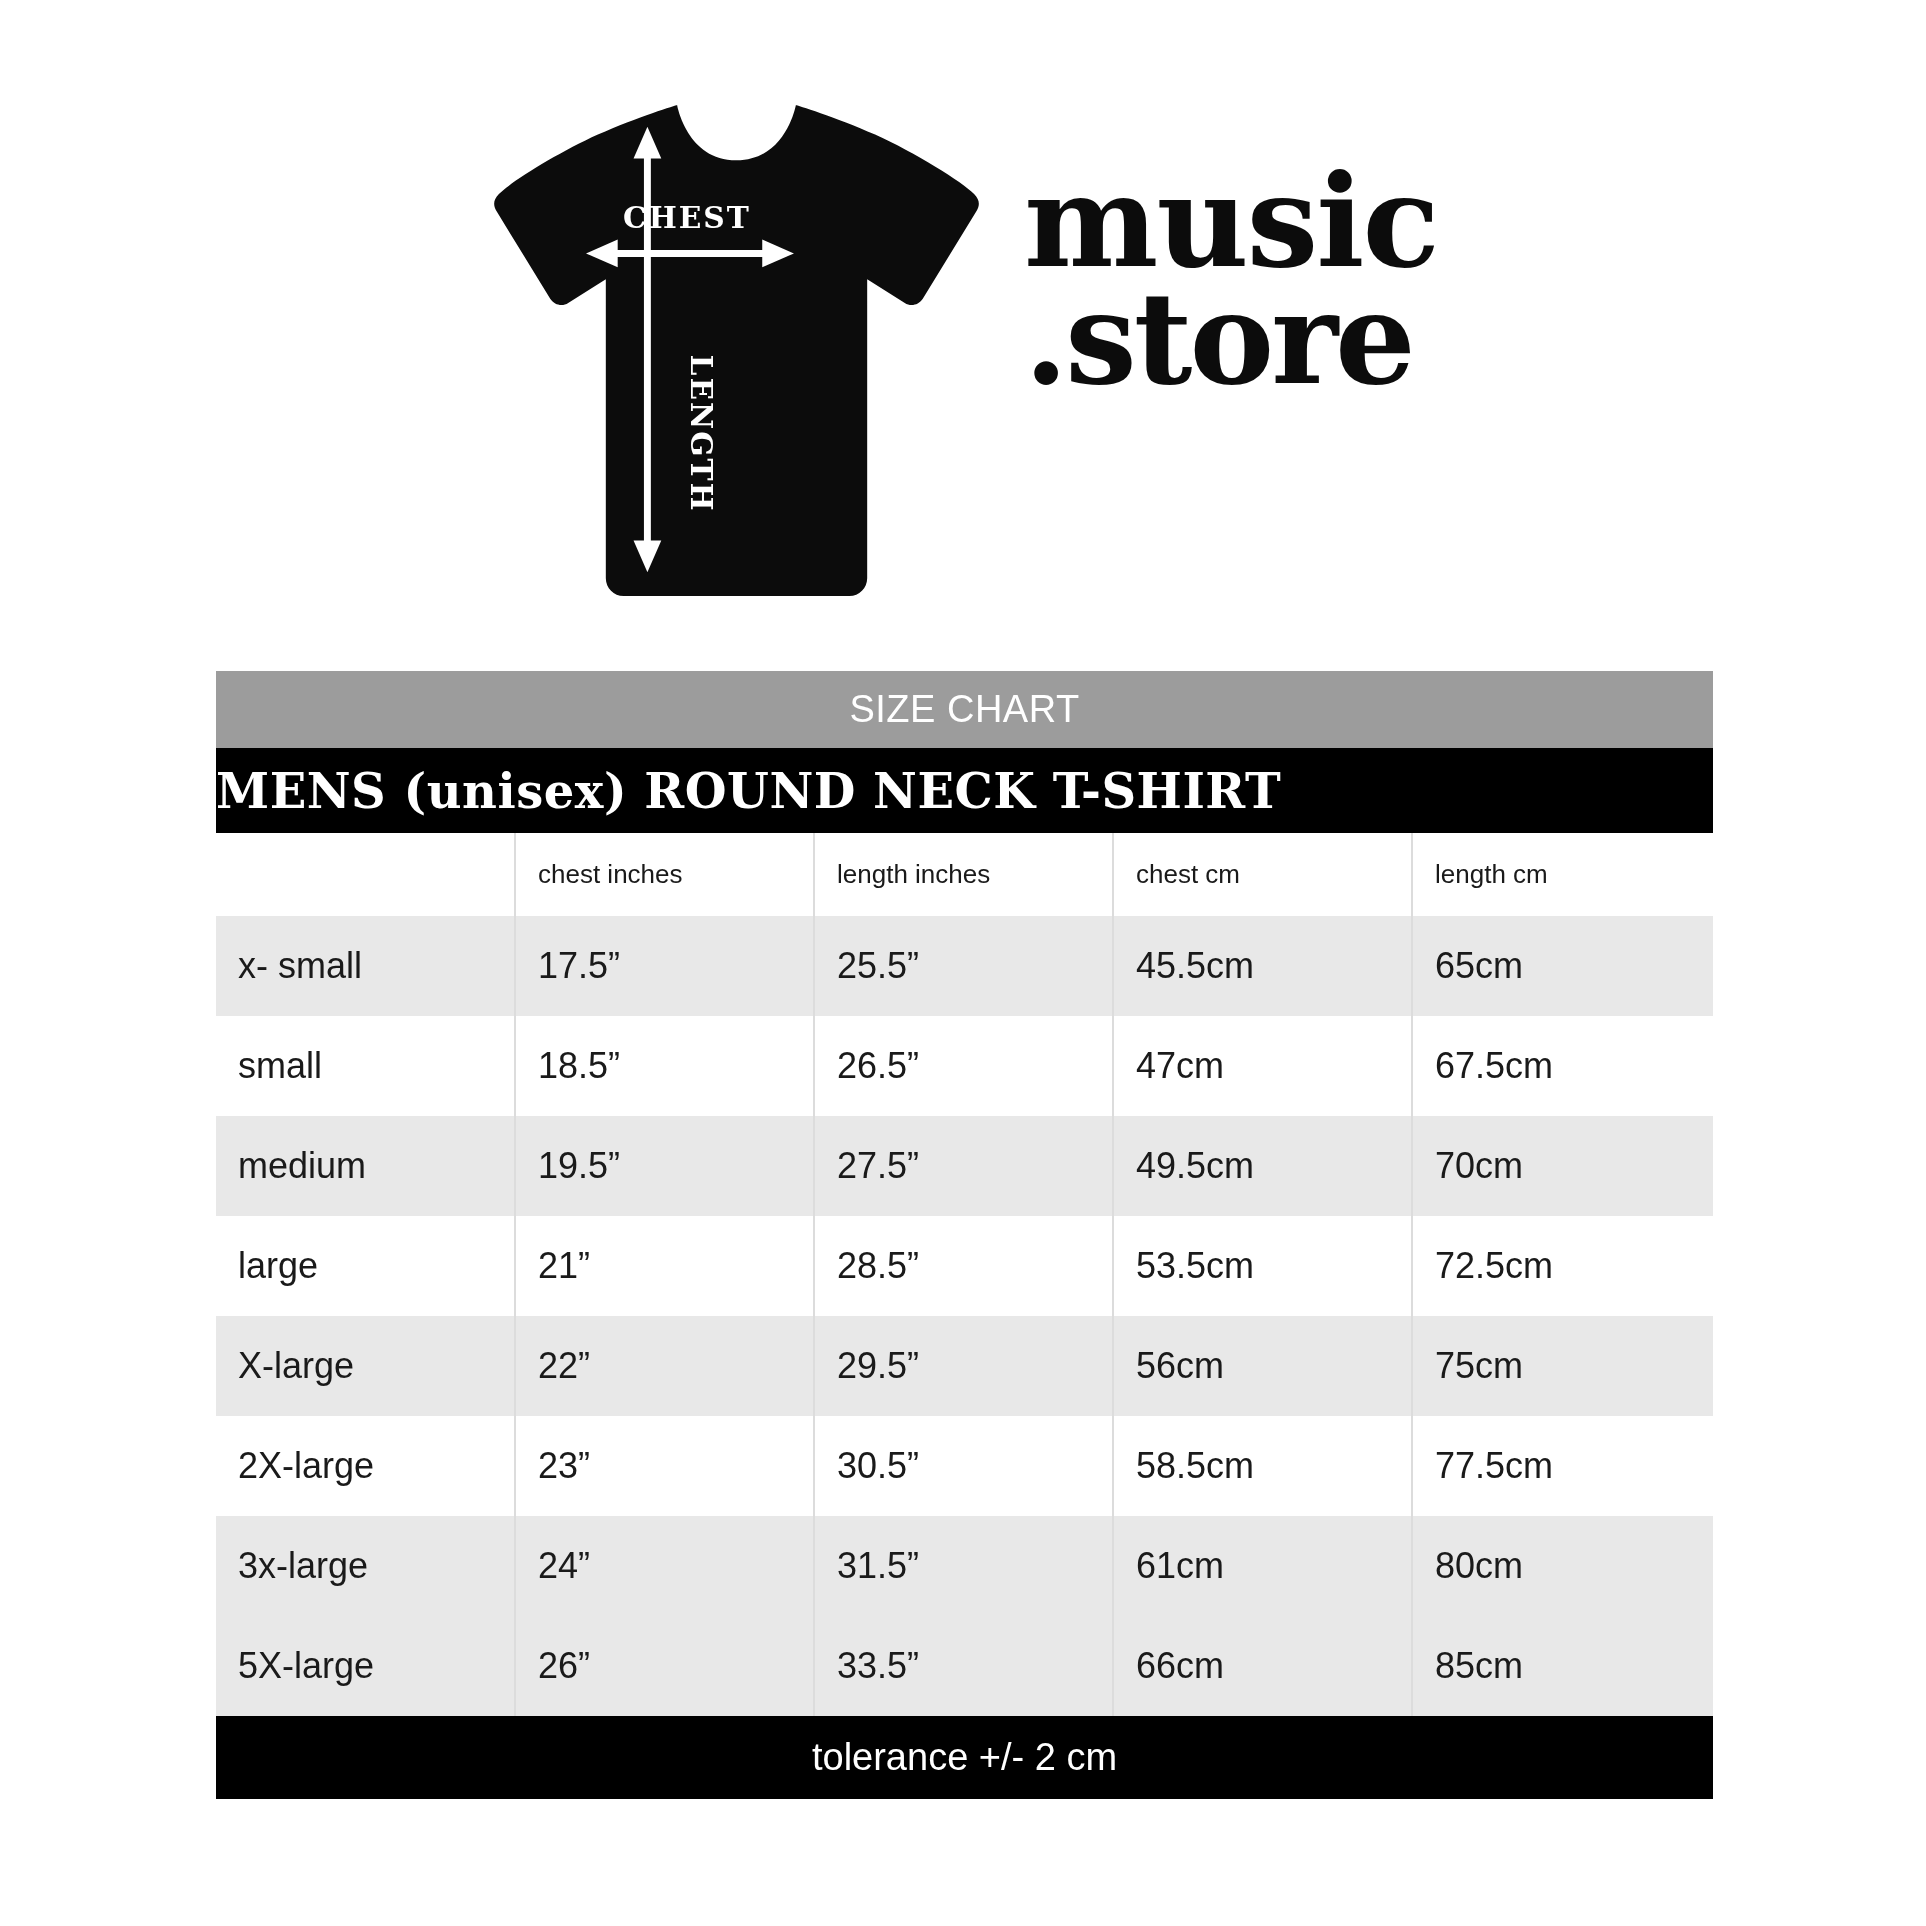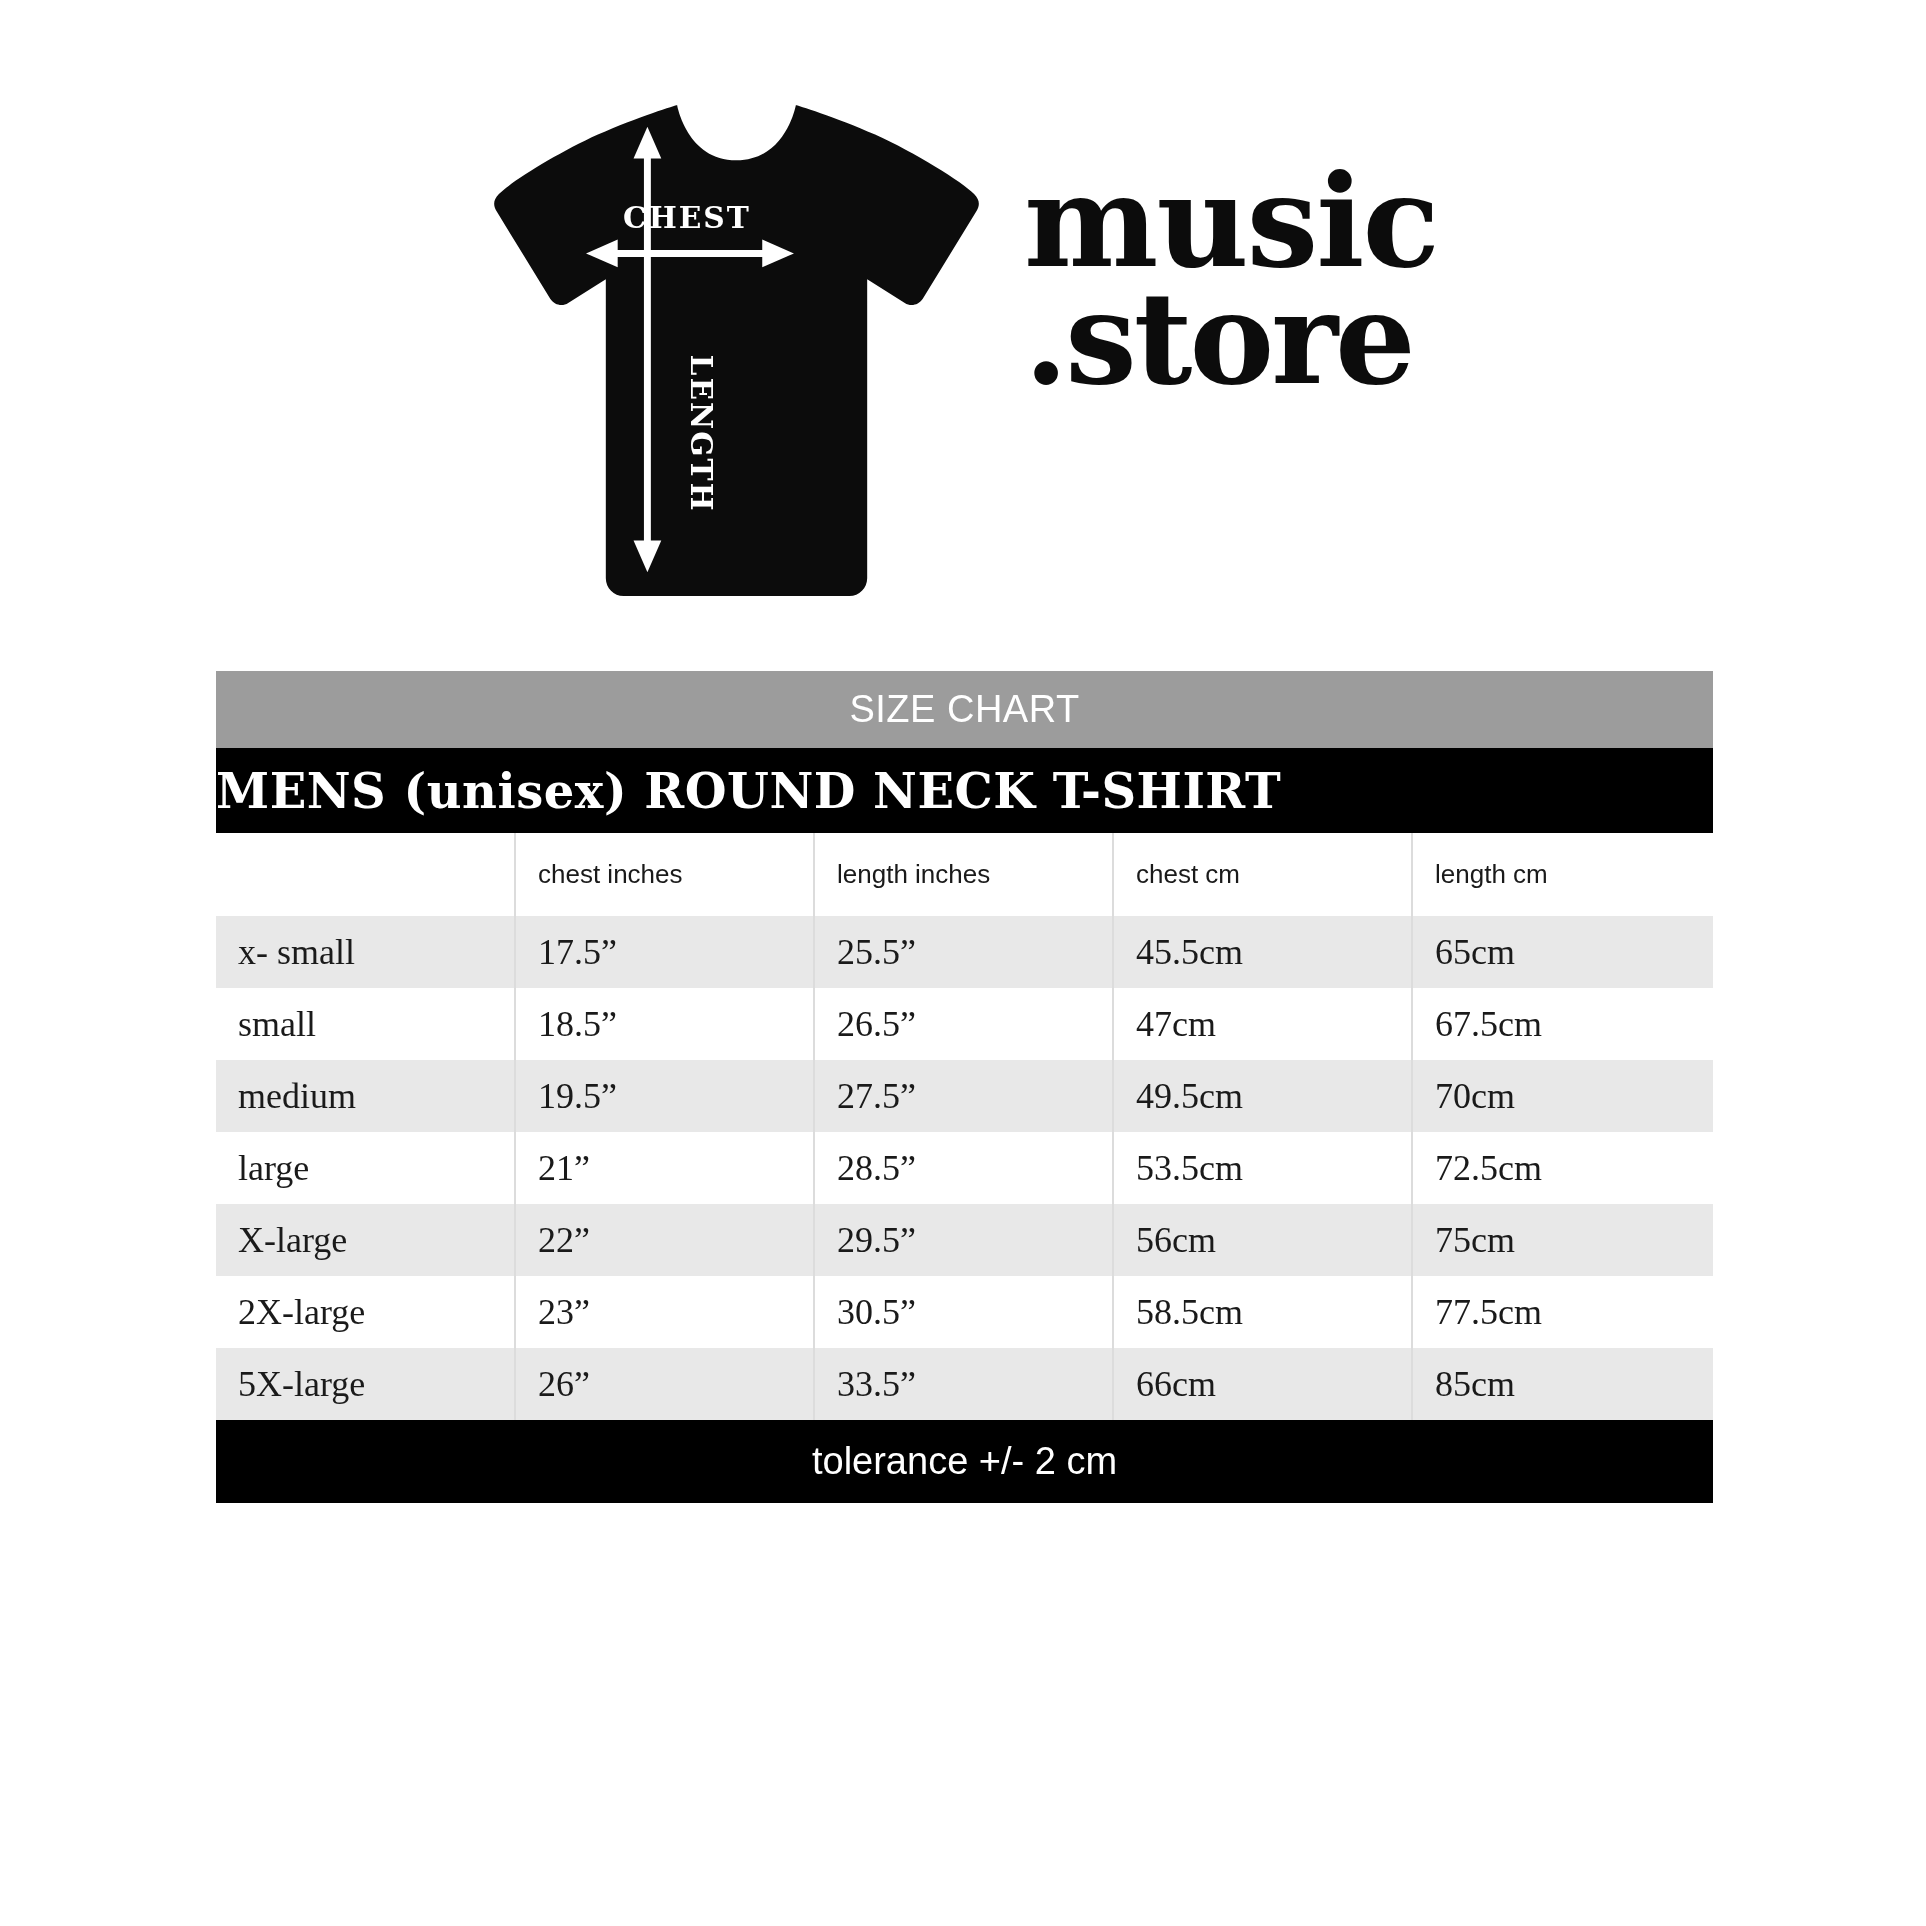--- a/index.html
+++ b/index.html
@@ -102,27 +102,26 @@
     height: 83px;
     vertical-align: middle;
     font-size: 26px;
     color: #1a1a1a;
     border-right: 2px solid #dcdcdc;
     padding-left: 22px;
   }
   .head-row td:last-child { border-right: none; }
 
   .data-row td {
-    height: 72px;
+    height: 100px;
     vertical-align: middle;
     font-size: 36px;
     color: #1a1a1a;
     border-right: 2px solid #dcdcdc;
     padding-left: 22px;
-    font-family: Liberation Serif, serif;
   }
   .data-row td:last-child { border-right: none; }
   .data-row.shade td { background: #e8e8e8; }
   .data-row.plain td { background: #ffffff; }
 
   .col-size  { width: 299px; }
   .col-a     { width: 299px; }
   .col-b     { width: 299px; }
   .col-c     { width: 299px; }
   .col-d     { width: 301px; }
@@ -219,20 +218,27 @@
         <td>75cm</td>
       </tr>
       <tr class="data-row plain">
         <td>2X-large</td>
         <td>23”</td>
         <td>30.5”</td>
         <td>58.5cm</td>
         <td>77.5cm</td>
       </tr>
       <tr class="data-row shade">
+        <td>3x-large</td>
+        <td>24”</td>
+        <td>31.5”</td>
+        <td>61cm</td>
+        <td>80cm</td>
+      </tr>
+      <tr class="data-row shade">
         <td>5X-large</td>
         <td>26”</td>
         <td>33.5”</td>
         <td>66cm</td>
         <td>85cm</td>
       </tr>
 
       <tr>
         <td class="band-footer" colspan="5">tolerance +/- 2 cm</td>
       </tr>

